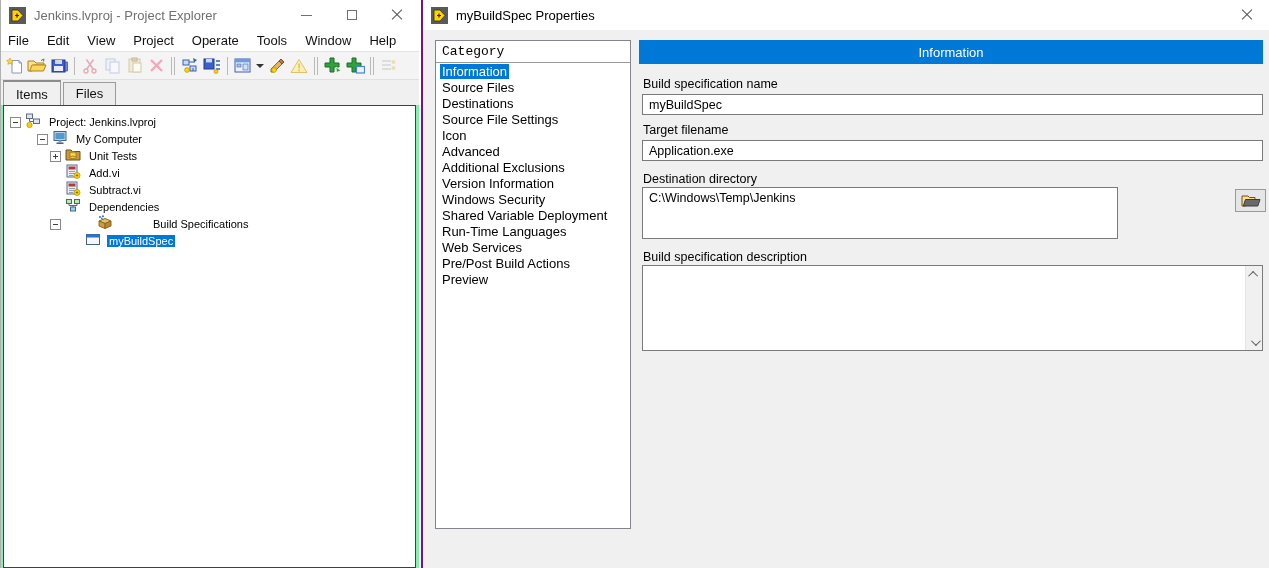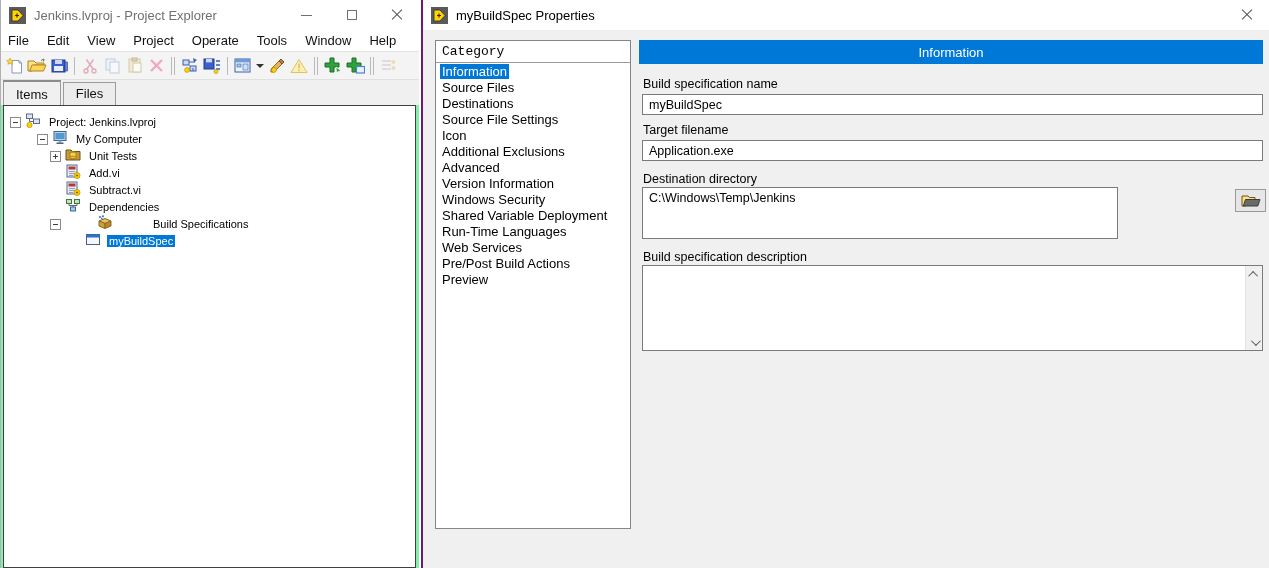--- a/index.html
+++ b/index.html
@@ -404,22 +404,22 @@
     </div>
 
     <div class="catbox">
       <div class="cat-header">Category</div>
       <div class="cat-items">
         <div class="cat-item selected"><span>Information</span></div>
         <div class="cat-item"><span>Source Files</span></div>
         <div class="cat-item"><span>Destinations</span></div>
         <div class="cat-item"><span>Source File Settings</span></div>
         <div class="cat-item"><span>Icon</span></div>
+        <div class="cat-item"><span>Advanced</span></div>
         <div class="cat-item"><span>Additional Exclusions</span></div>
-        <div class="cat-item"><span>Advanced</span></div>
         <div class="cat-item"><span>Version Information</span></div>
         <div class="cat-item"><span>Windows Security</span></div>
         <div class="cat-item"><span>Shared Variable Deployment</span></div>
         <div class="cat-item"><span>Run-Time Languages</span></div>
         <div class="cat-item"><span>Web Services</span></div>
         <div class="cat-item"><span>Pre/Post Build Actions</span></div>
         <div class="cat-item"><span>Preview</span></div>
       </div>
     </div>
 

